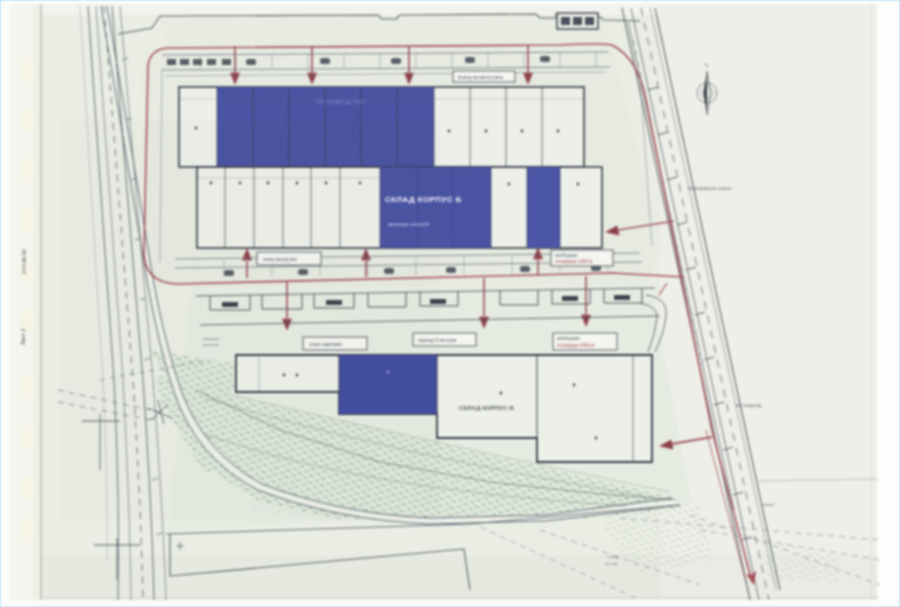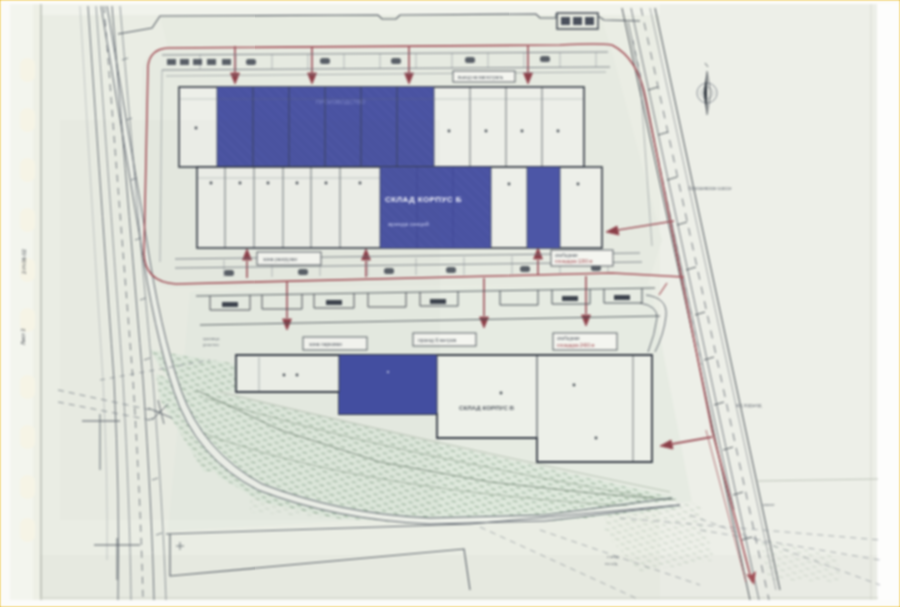--- a/index.html
+++ b/index.html
@@ -1,16 +1,16 @@
 <!DOCTYPE html>
 <html><head>
 <meta charset="utf-8">
 <style>
 html,body{margin:0;padding:0;background:#fbfbf9;}
-#wrap{position:relative;width:900px;height:607px;overflow:hidden;background:#eab308;font-family:"Liberation Sans", sans-serif;}
+#wrap{position:relative;width:900px;height:607px;overflow:hidden;background:#7dd3fc;font-family:"Liberation Sans", sans-serif;}
 svg{display:block;filter:blur(0.85px);}
 </style>
 </head>
 <body>
 <div id="wrap">
 <svg width="900" height="607" viewBox="0 0 900 607">
 <defs>
 <pattern id="grass" width="12" height="7" patternUnits="userSpaceOnUse" patternTransform="rotate(13)">
 <line x1="0.5" y1="1.6" x2="5" y2="1.6" stroke="#7f9c83" stroke-width="0.95" opacity="0.9"></line>
 <line x1="7" y1="5.2" x2="11.2" y2="5.2" stroke="#85a289" stroke-width="0.95" opacity="0.9"></line>

